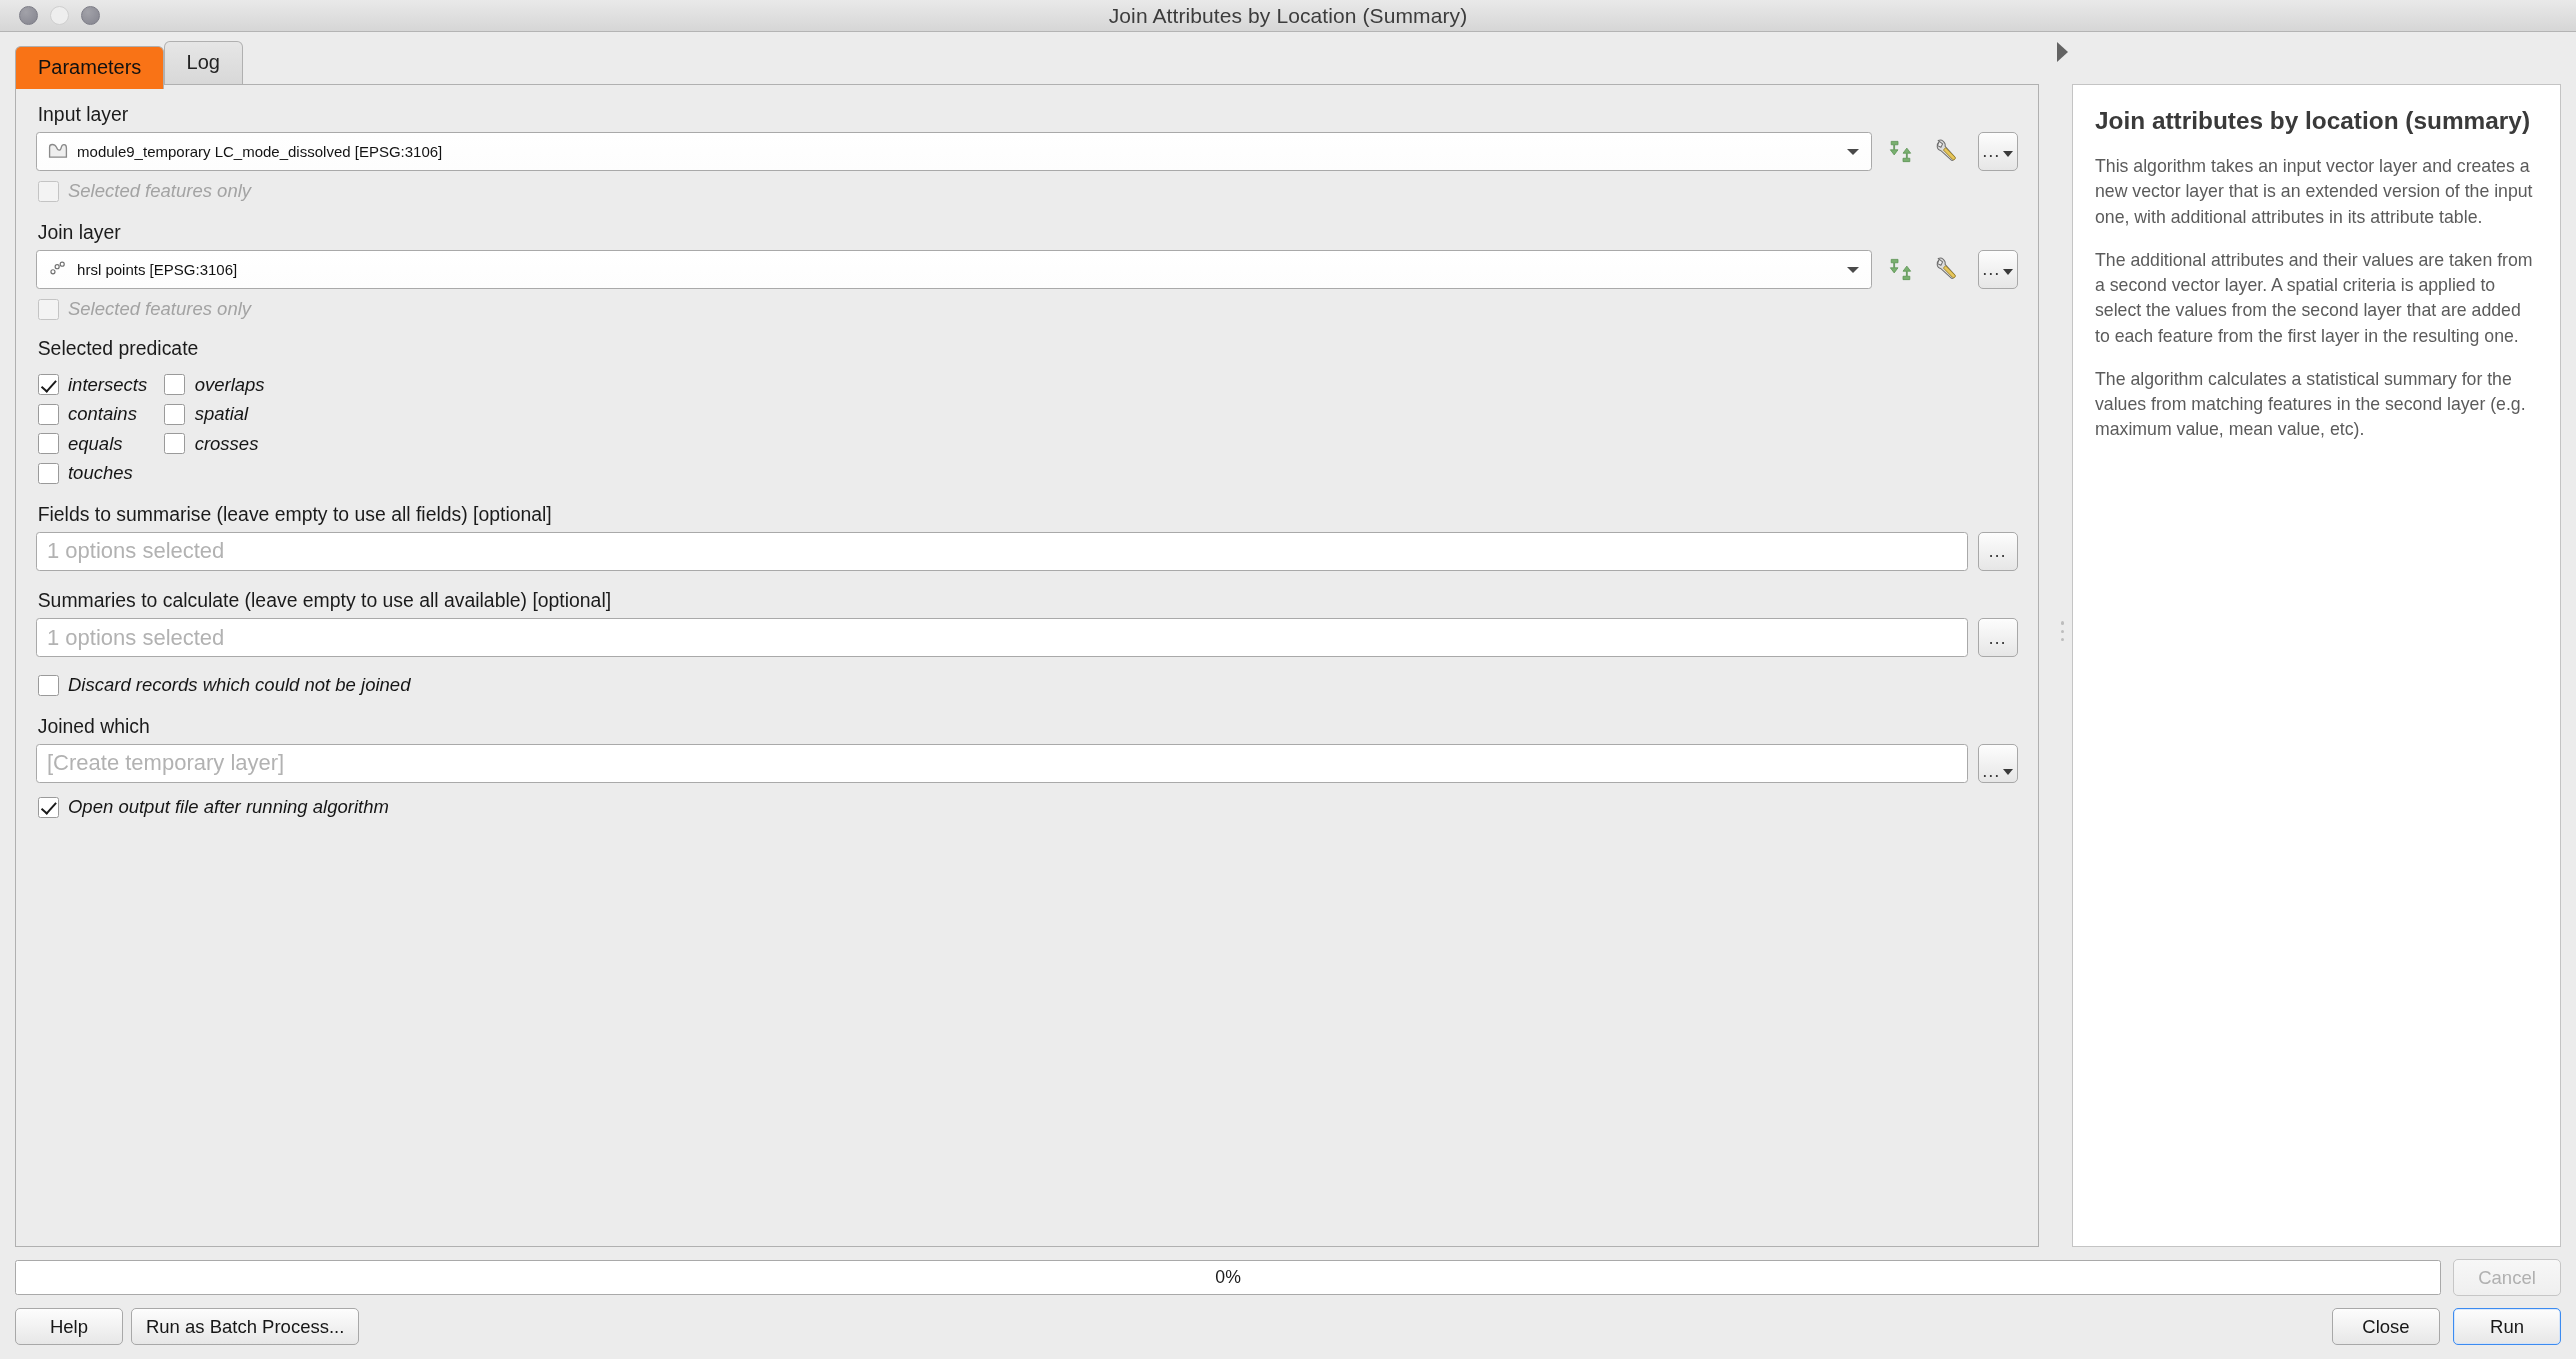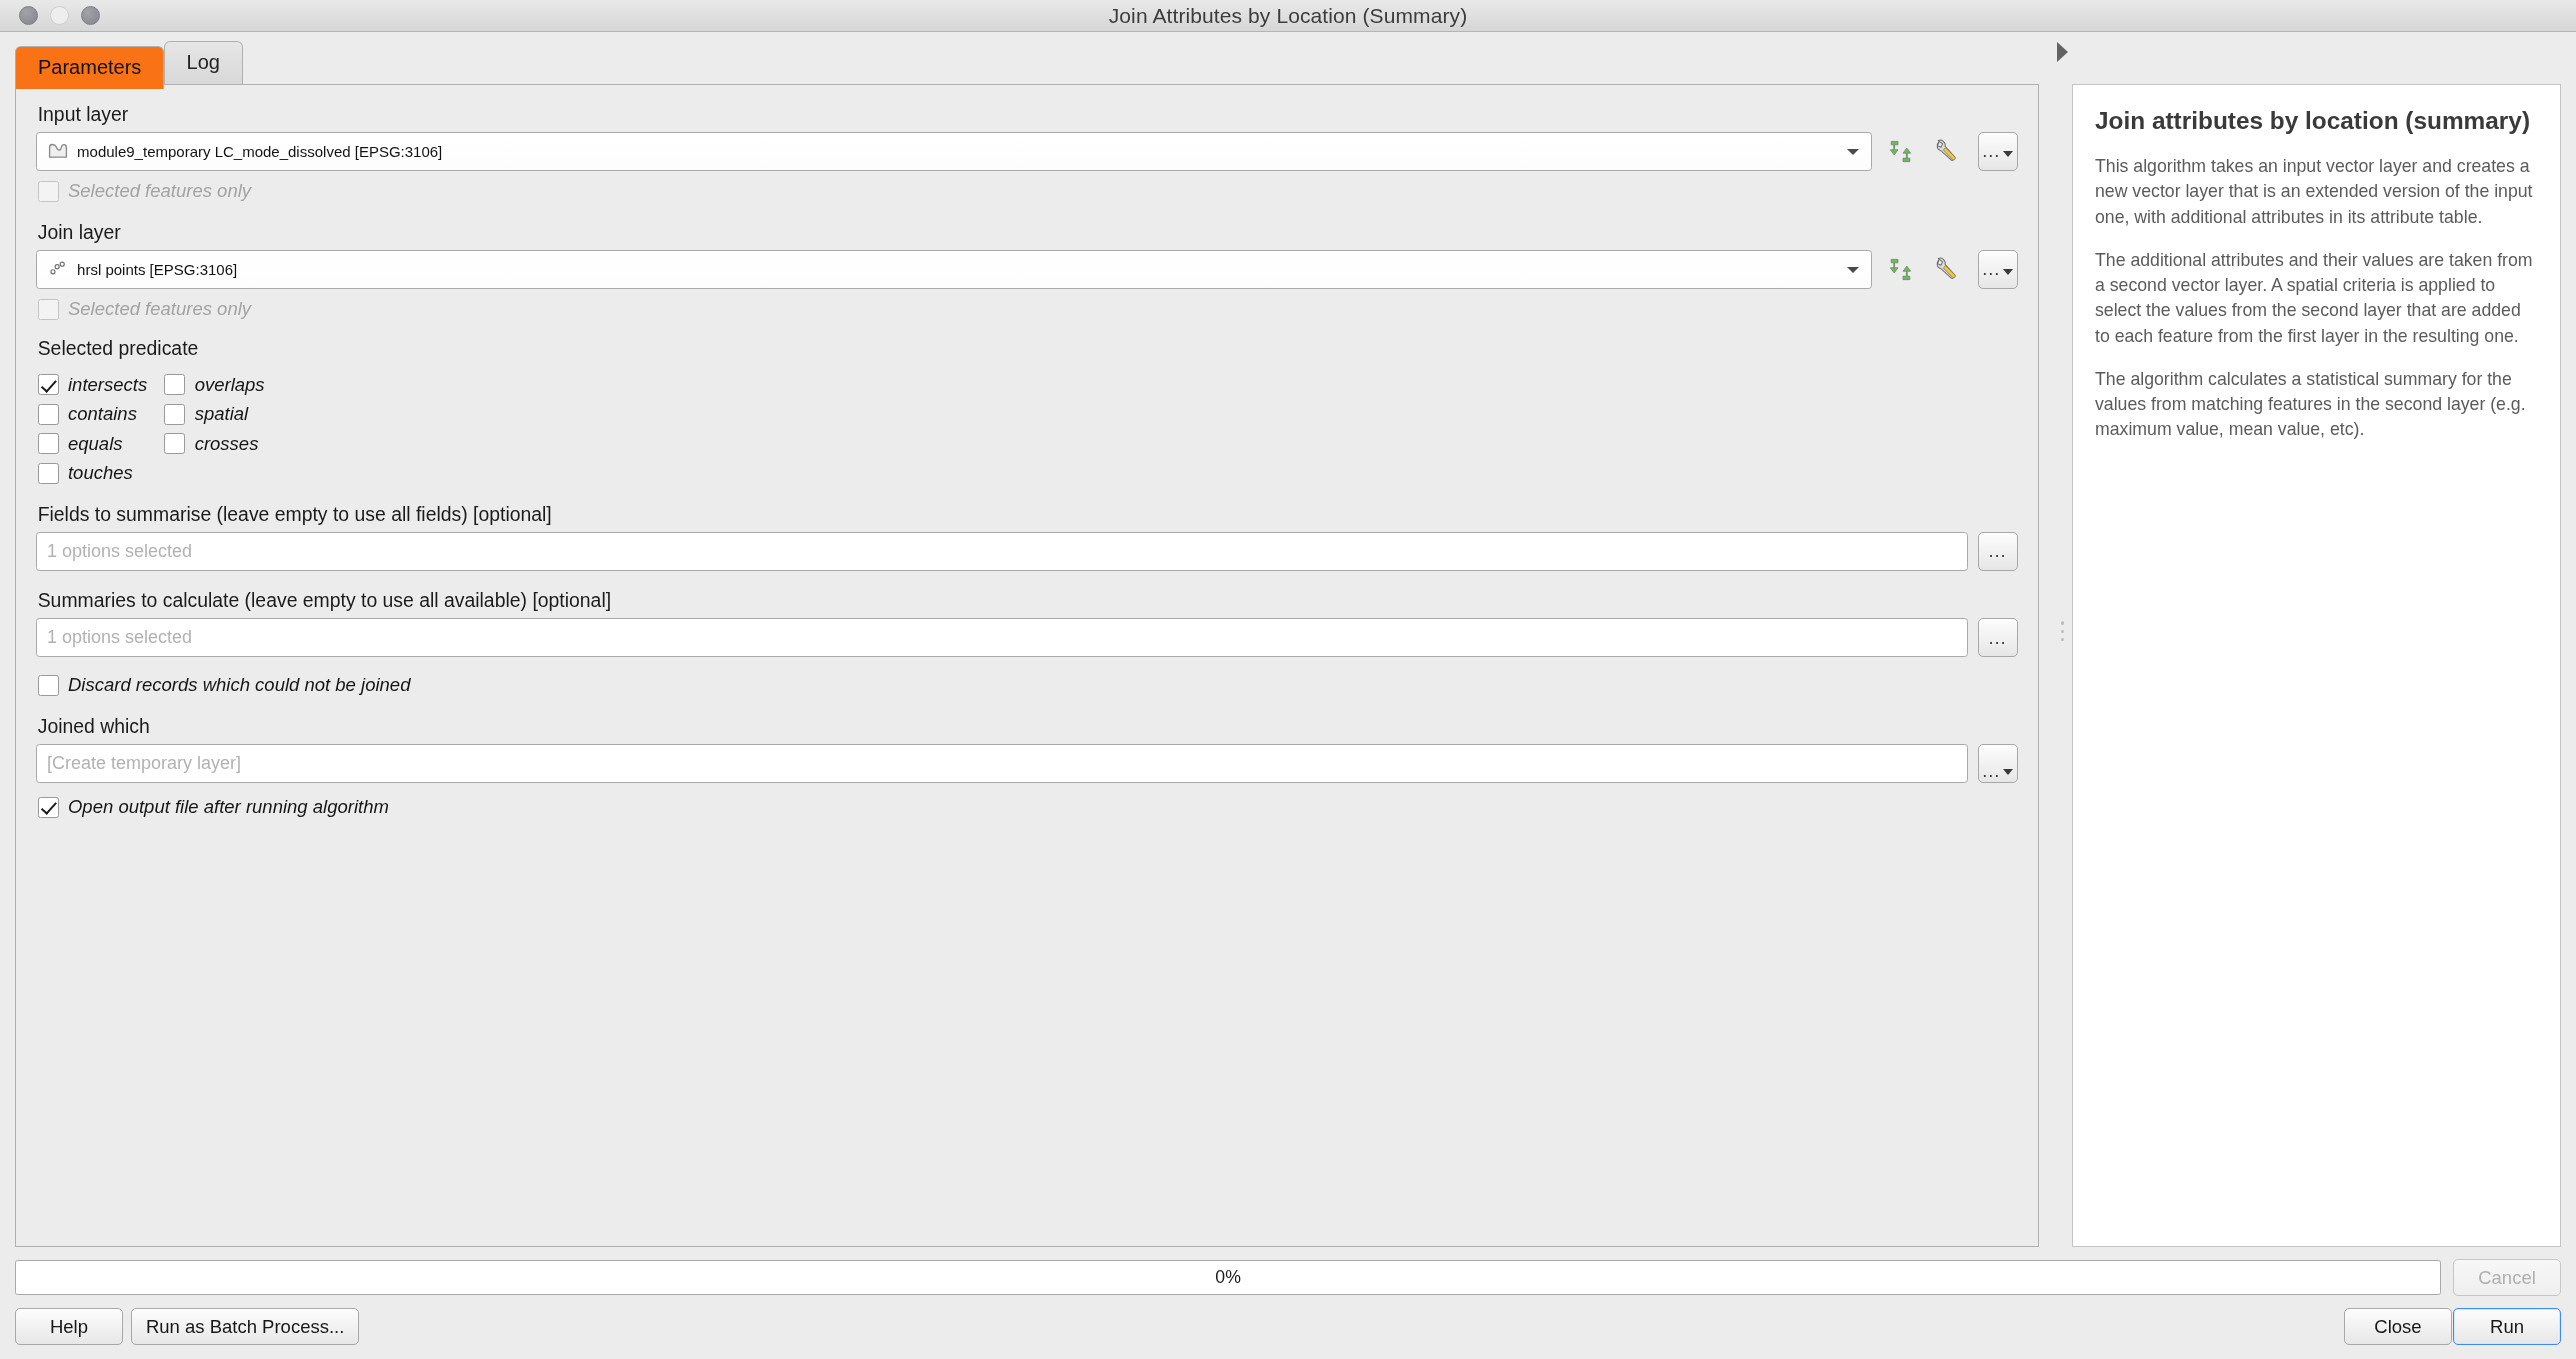--- a/index.html
+++ b/index.html
@@ -144,21 +144,21 @@
   .chk-label.disabled { color:#a3a3a3; }
 
   .predicate-grid { margin-top: 5px; }
   .predicate-line { display:flex; align-items:center; }
   .predicate-line .chk-row { width: 125px; margin-top:7.6px; }
 
   .textinput {
     flex:1; height:39px;
     background:#fff; border:0.8px solid #a9a9a9; border-radius:3.4px;
     display:flex; align-items:center; padding: 0 10px;
-    font-size:18px; color:#b2b2b2;
+    font-size:22px; color:#b2b2b2;
   }
 
   .splitter-handle {
     width: 18.5px; flex:none;
     display:flex; flex-direction:column; align-items:center;
     padding-top: 10px;
     position:relative;
   }
   .splitter-arrow {
     width:0;height:0;
@@ -209,21 +209,21 @@
     padding: 0 13.5px;
   }
   .btn.disabled { color:#b0b0b0; border-color:#c6c6c6; background:linear-gradient(to bottom,#f7f7f7,#efefef); }
   .btn.default {
     border:1.7px solid #3c8bf0; box-shadow: 0 0 0 0.8px #cfe2fb inset;
   }
   .buttons-row {
     display:flex; align-items:center; margin-top:11.8px;
   }
   .buttons-left { display:flex; gap:8.4px; }
-  .buttons-right { display:flex; gap:1px; margin-left:auto; }
+  .buttons-right { display:flex; gap:13px; margin-left:auto; }
 </style>
 </head>
 <body>
 
 <div class="titlebar">
   <div class="traffic">
     <span class="light close"></span>
     <span class="light min"></span>
     <span class="light zoom"></span>
   </div>

